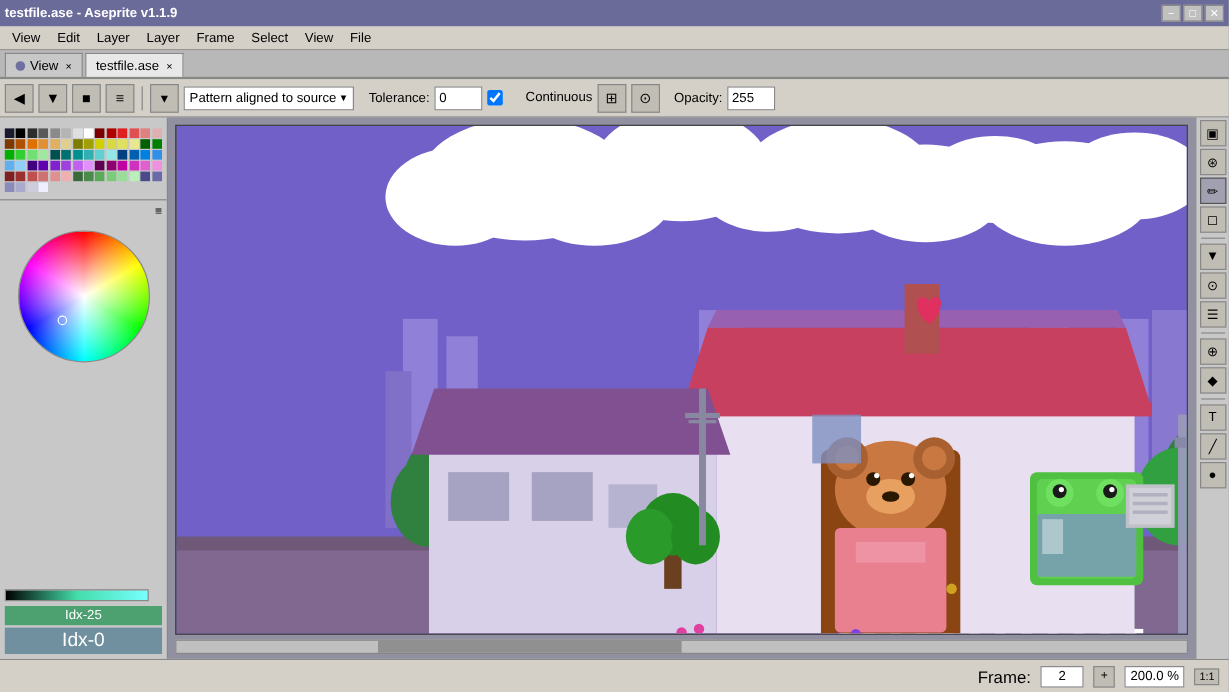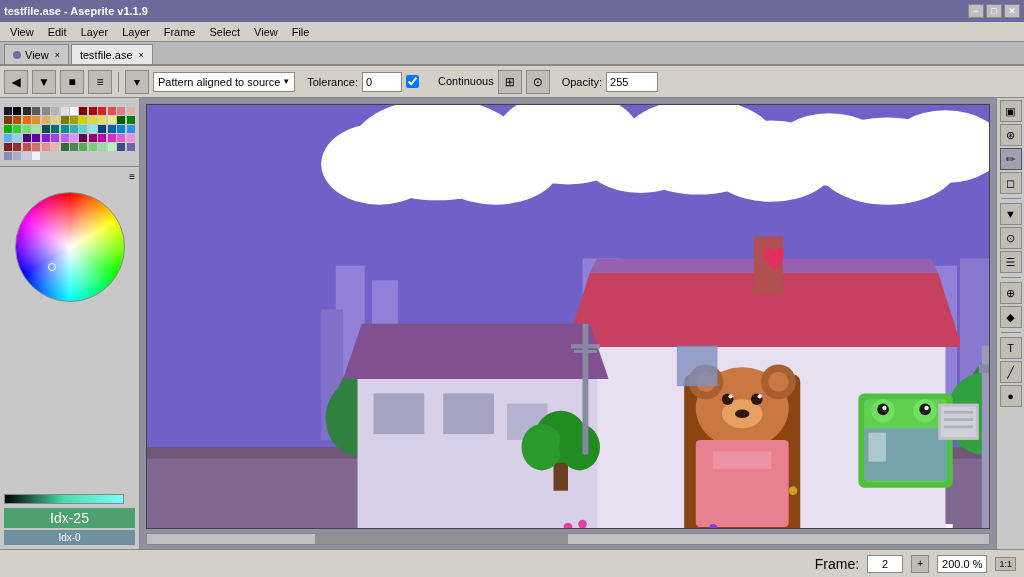--- a/index.html
+++ b/index.html
@@ -256,30 +256,30 @@
       width: 120px;
       height: 10px;
       background: linear-gradient(to right, #000, #4da, #7ff);
       border: 1px solid #888;
       margin-bottom: 4px;
     }
     #color-index-display {
       background: #4da070;
       color: white;
       padding: 2px 4px;
-      font-size: 14px;
+      font-size: 11px;
       text-align: center;
       margin-bottom: 2px;
       cursor: pointer;
     }
     #color-index-display2 {
       background: #7090a0;
       color: white;
       padding: 2px 4px;
-      font-size: 10px;
+      font-size: 16px;
       text-align: center;
       cursor: pointer;
     }
 
     
     #canvas-area {
       flex: 1;
       background: #9090a0;
       overflow: hidden;
       position: relative;
@@ -453,21 +453,21 @@
   </div>
   <span class="toolbar-label">Tolerance:</span>
   <input type="text" class="toolbar-input" value="0" style="">
   <div class="toolbar-check">
     <input type="checkbox" checked="" style="">
     <span>Continuous</span>
   </div>
   <div class="tool-btn">⊞</div>
   <div class="tool-btn">⊙</div>
   <span class="toolbar-label">Opacity:</span>
-  <input type="text" class="toolbar-input" style="width: 52px;" value="255">
+  <input type="text" class="toolbar-input" style="width: 40px;" value="255">
 </div>
 
 <div id="main-layout">
 
   <div id="left-panel">
     <div id="palette-section">
       <div id="palette-controls" style="margin-bottom:3px;">
         
       </div>
       <div id="palette-grid">

